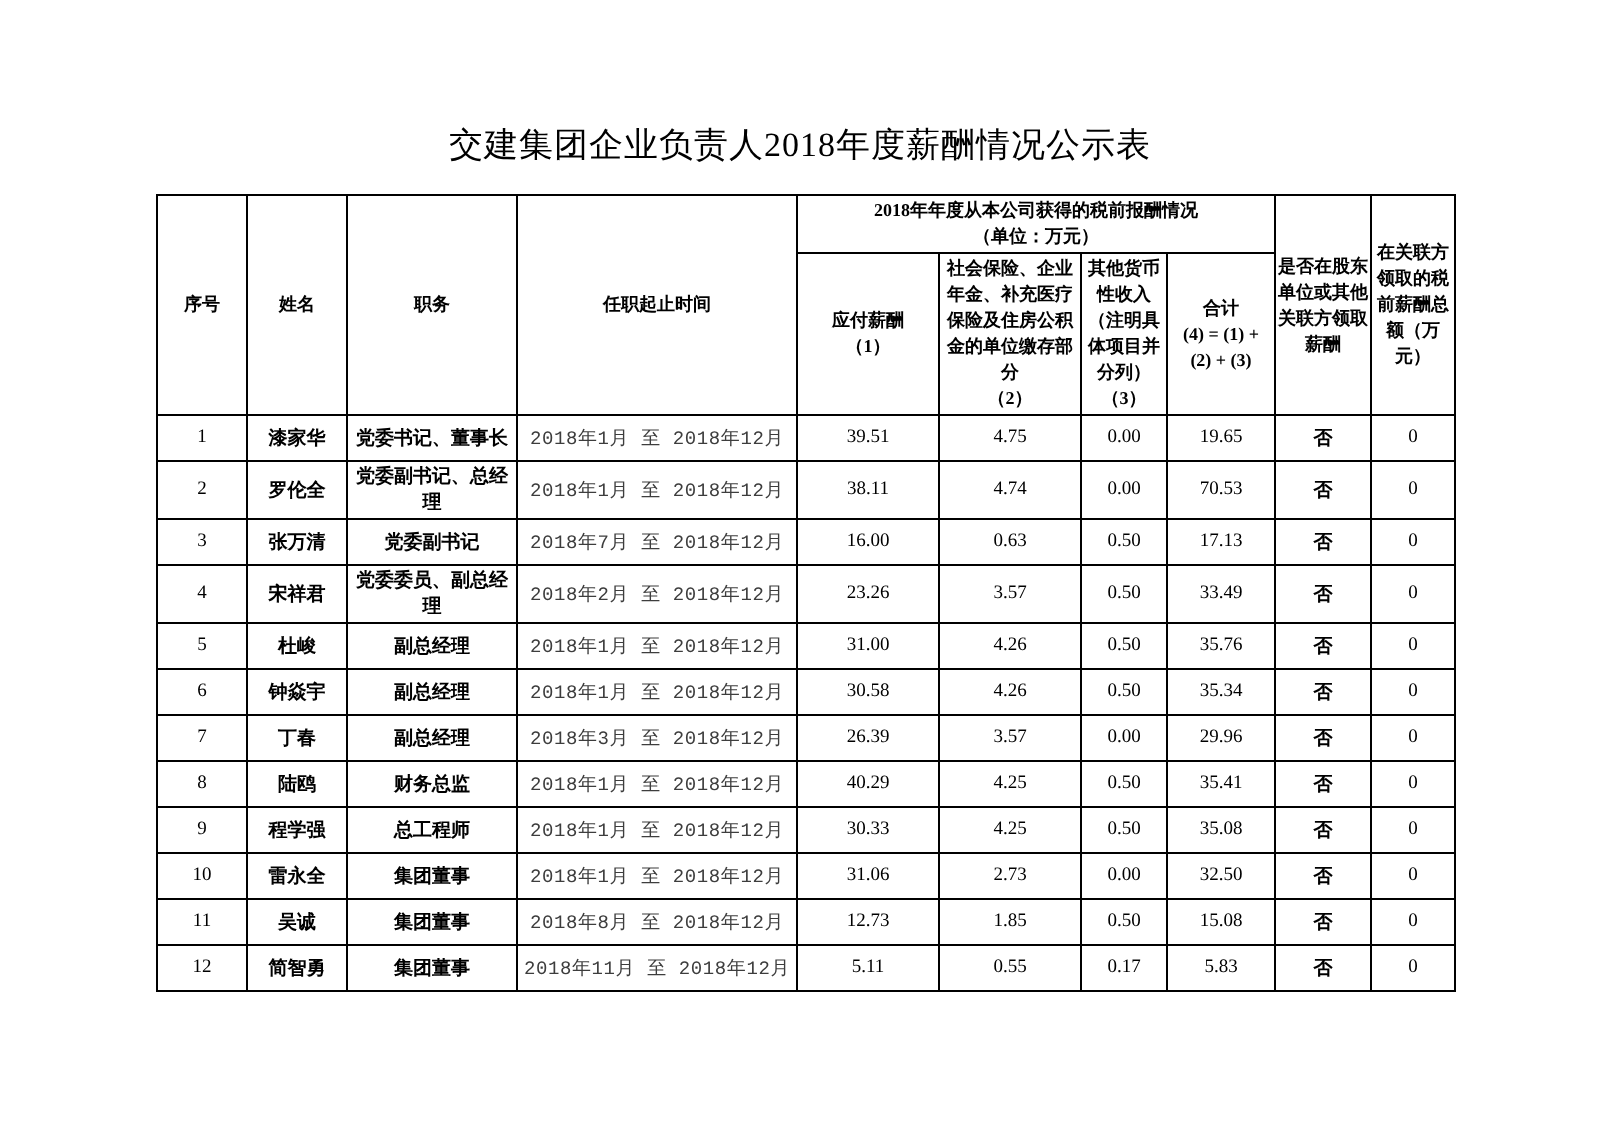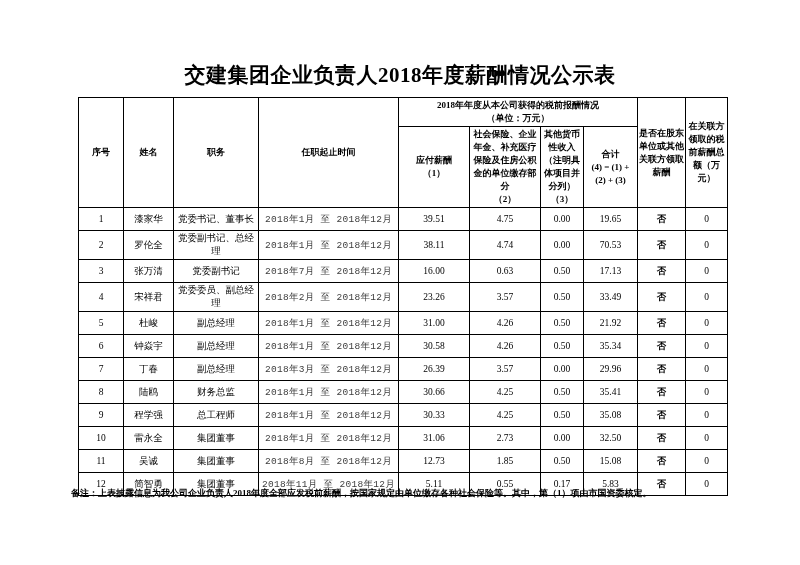--- a/index.html
+++ b/index.html
@@ -14,22 +14,22 @@
     width: 800px;
     height: 565px;
     background: #ffffff;
   }
   .doc-title {
     position: absolute;
     top: 61px;
     left: 0;
     width: 100%;
     text-align: center;
-    font-size: 21px;
-    font-weight: bold;
+    font-size: 17px;
+    font-weight: normal;
     letter-spacing: 0.5px;
   }
   table.salary-table {
     position: absolute;
     left: 78px;
     top: 97px;
     width: 649px;
     border-collapse: collapse;
     table-layout: fixed;
   }
@@ -58,21 +58,21 @@
   col.c1 { width: 50px; }
   col.c2 { width: 85px; }
   col.c3 { width: 140px; }
   col.c4 { width: 71px; }
   col.c5 { width: 71px; }
   col.c6 { width: 43px; }
   col.c7 { width: 54px; }
   col.c8 { width: 48px; }
   col.c9 { width: 42px; }
   
-  td.name-cell, td.position-cell { font-weight: normal; font-size: 10px; }
+  td.name-cell, td.position-cell { font-weight: bold; font-size: 10px; }
   td.tenure-cell { color: #3d3d3d; font-size: 9px; letter-spacing: 0.3px; font-family: Liberation Mono, monospace; }
   td.related-flag-cell { font-weight: bold; font-size: 10px; }
   .doc-note {
     position: absolute;
     left: 71px;
     top: 487px;
     width: 660px;
     font-size: 9px;
     font-weight: bold;
     letter-spacing: 0;
@@ -173,21 +173,21 @@
           <td class="related-amount-cell">0</td>
         </tr>
         <tr>
           <td class="index-cell">5</td>
           <td class="name-cell">杜峻</td>
           <td class="position-cell">副总经理</td>
           <td class="tenure-cell">2018年1月 至 2018年12月</td>
           <td class="salary-cell">31.00</td>
           <td class="insurance-cell">4.26</td>
           <td class="other-income-cell">0.50</td>
-          <td class="total-cell">21.92</td>
+          <td class="total-cell">35.76</td>
           <td class="related-flag-cell">否</td>
           <td class="related-amount-cell">0</td>
         </tr>
         <tr>
           <td class="index-cell">6</td>
           <td class="name-cell">钟焱宇</td>
           <td class="position-cell">副总经理</td>
           <td class="tenure-cell">2018年1月 至 2018年12月</td>
           <td class="salary-cell">30.58</td>
           <td class="insurance-cell">4.26</td>
@@ -206,21 +206,21 @@
           <td class="other-income-cell">0.00</td>
           <td class="total-cell">29.96</td>
           <td class="related-flag-cell">否</td>
           <td class="related-amount-cell">0</td>
         </tr>
         <tr>
           <td class="index-cell">8</td>
           <td class="name-cell">陆鸥</td>
           <td class="position-cell">财务总监</td>
           <td class="tenure-cell">2018年1月 至 2018年12月</td>
-          <td class="salary-cell">30.66</td>
+          <td class="salary-cell">40.29</td>
           <td class="insurance-cell">4.25</td>
           <td class="other-income-cell">0.50</td>
           <td class="total-cell">35.41</td>
           <td class="related-flag-cell">否</td>
           <td class="related-amount-cell">0</td>
         </tr>
         <tr>
           <td class="index-cell">9</td>
           <td class="name-cell">程学强</td>
           <td class="position-cell">总工程师</td>
@@ -264,15 +264,14 @@
           <td class="salary-cell">5.11</td>
           <td class="insurance-cell">0.55</td>
           <td class="other-income-cell">0.17</td>
           <td class="total-cell">5.83</td>
           <td class="related-flag-cell">否</td>
           <td class="related-amount-cell">0</td>
         </tr>
       </tbody>
   </table>
 
-  <div class="doc-note">备注：上表披露信息为我公司企业负责人2018年度全部应发税前薪酬，按国家规定由单位缴存各种社会保险等。其中，第（1）项由市国资委核定。</div>
 
 </div>
 
 </body></html>

